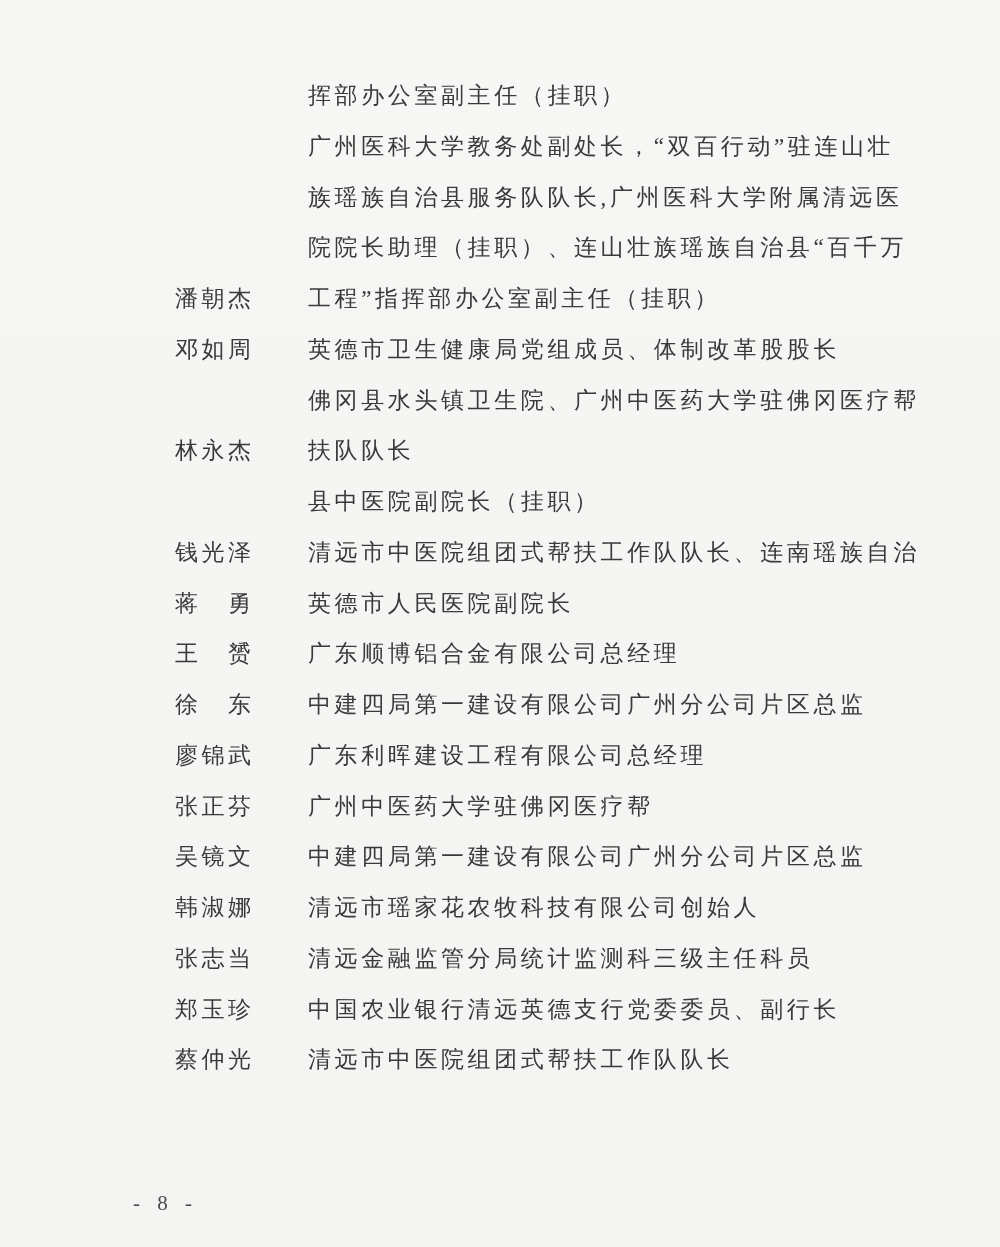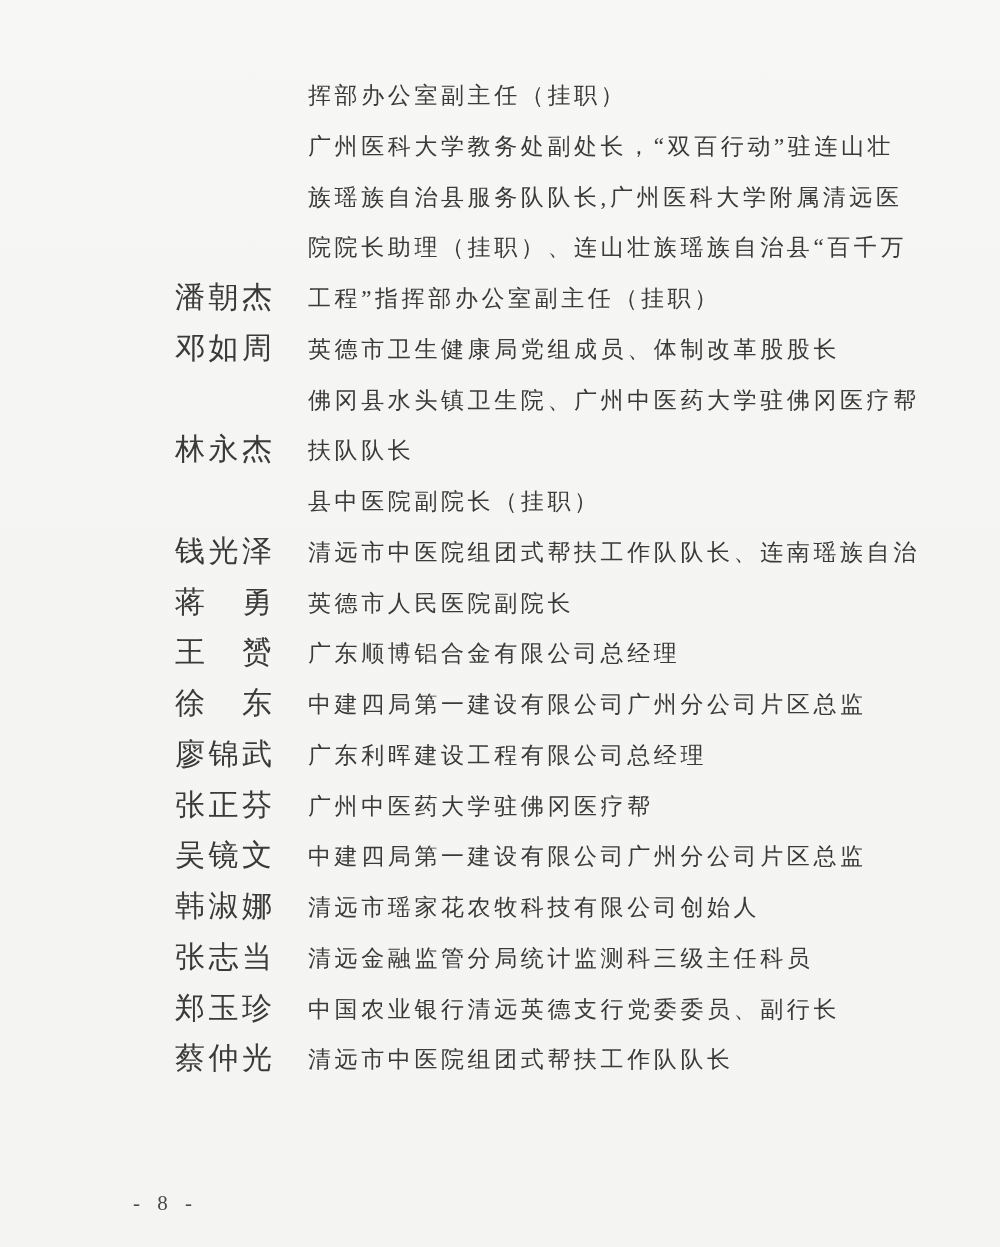--- a/index.html
+++ b/index.html
@@ -27,26 +27,25 @@
   }
 
   .entry {
     display: flex;
     align-items: flex-end;
     margin-left: 40px;
   }
 
   .entry-name {
     flex: 0 0 133px;
-    font-size: 30px;
+    font-size: 23px;
     line-height: 50.75px;
     letter-spacing: 3.5px;
     white-space: pre;
     color: #3a3a3a;
-    font-family: Liberation Mono, monospace;
   }
 
   .entry-lines {
     flex: 1 1 auto;
   }
 
   .line {
     font-size: 23px;
     line-height: 50.75px;
     letter-spacing: 3.6px;

